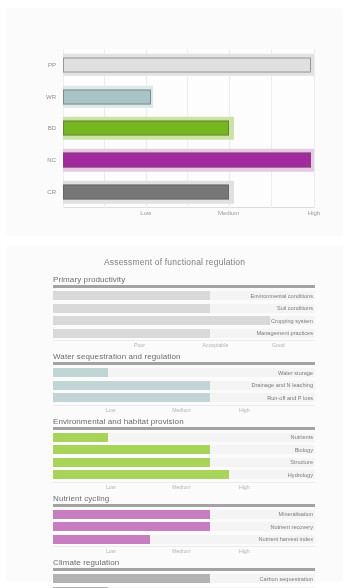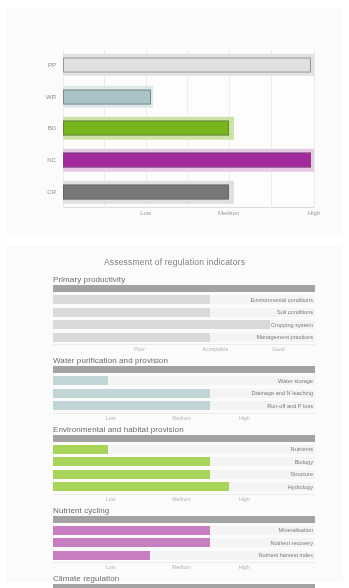--- a/index.html
+++ b/index.html
@@ -102,21 +102,21 @@
     margin-bottom:8px;
     letter-spacing:.2px;
   }
   .groups { padding:0 28px 0 47px; }
 
   .group { margin-bottom:2px; }
   .group-head {
     font-size:8px;
     color:#6b6b6b;
     padding-bottom:1px;
-    border-bottom:7px solid #a3a3a3;
+    border-bottom:3px solid #a3a3a3;
     margin-bottom:2px;
     letter-spacing:.1px;
   }
   .ind-row {
     position:relative;
     height:11px;
     margin-bottom:1.5px;
   }
   .ind-track {
     position:absolute;
@@ -196,21 +196,21 @@
   </div>
 
   <div class="xticks" id="top-xticks">
       <div class="xtick" style="left: 33%;">Low</div>
       <div class="xtick" style="left: 66%;">Medium</div>
       <div class="xtick" style="left: 100%;">High</div>
     </div>
 </div>
 
 <div class="panel-bot">
-  <div class="section-title">Assessment of regulation indicators</div>
+  <div class="section-title">Assessment of functional regulation</div>
   <div class="groups" id="groups">
       <div class="group">
         <div class="group-head">Primary productivity</div>
         <div class="ind-row">
           <div class="ind-track"></div>
           <div class="ind-fill" style="width: 60%; background: rgb(217, 217, 217);"></div>
           <div class="ind-label">Environmental conditions</div>
         </div>
         <div class="ind-row">
           <div class="ind-track"></div>
@@ -227,21 +227,21 @@
           <div class="ind-fill" style="width: 60%; background: rgb(217, 217, 217);"></div>
           <div class="ind-label">Management practices</div>
         </div>
         <div class="group-axis">
           <div class="gtick" style="left: 33%;">Poor</div>
           <div class="gtick" style="left: 62%;">Acceptable</div>
           <div class="gtick" style="left: 86%;">Good</div>
         </div>
       </div>
       <div class="group">
-        <div class="group-head">Water purification and provision</div>
+        <div class="group-head">Water sequestration and regulation</div>
         <div class="ind-row">
           <div class="ind-track"></div>
           <div class="ind-fill" style="width: 21%; background: rgb(194, 213, 214);"></div>
           <div class="ind-label">Water storage</div>
         </div>
         <div class="ind-row">
           <div class="ind-track"></div>
           <div class="ind-fill" style="width: 60%; background: rgb(194, 213, 214);"></div>
           <div class="ind-label">Drainage and N leaching</div>
         </div>

